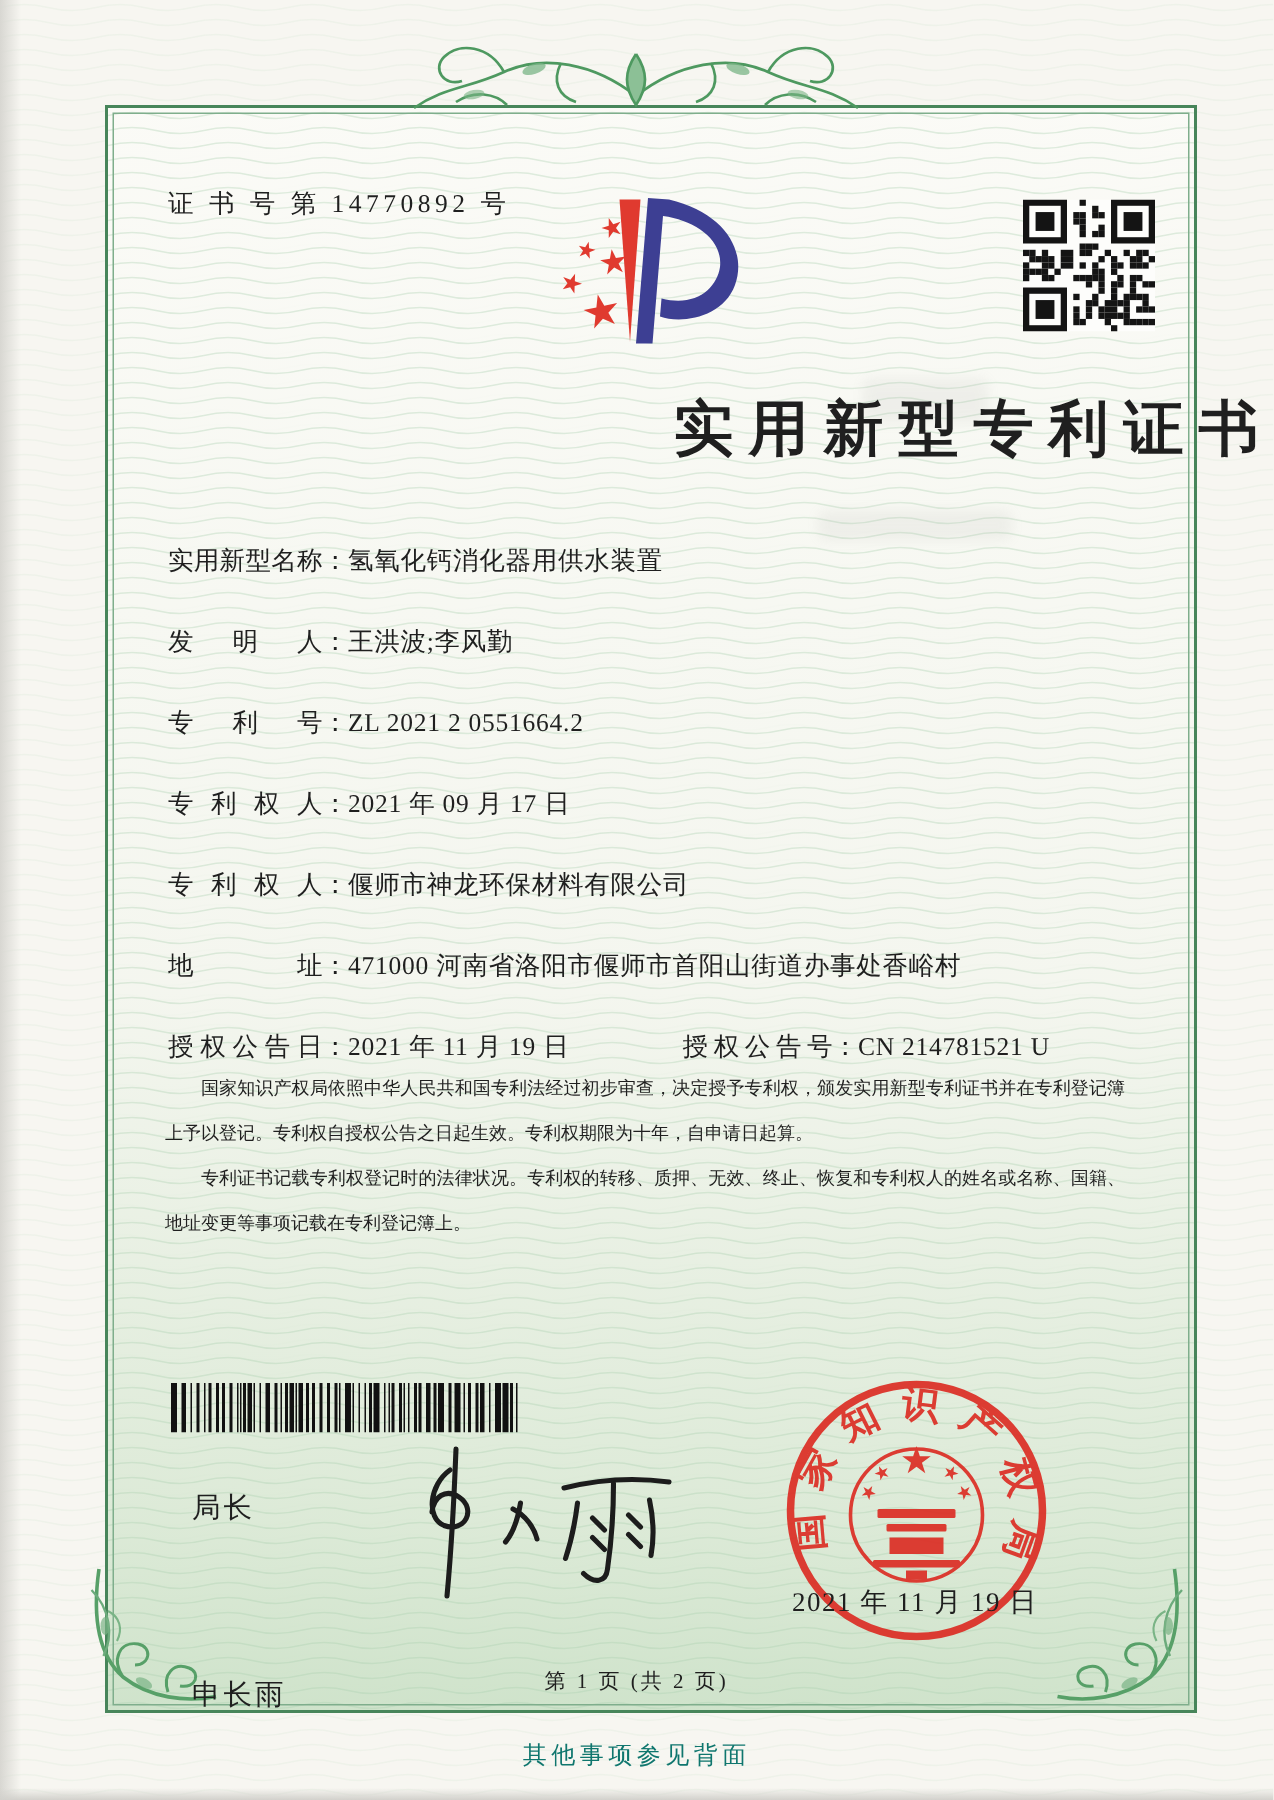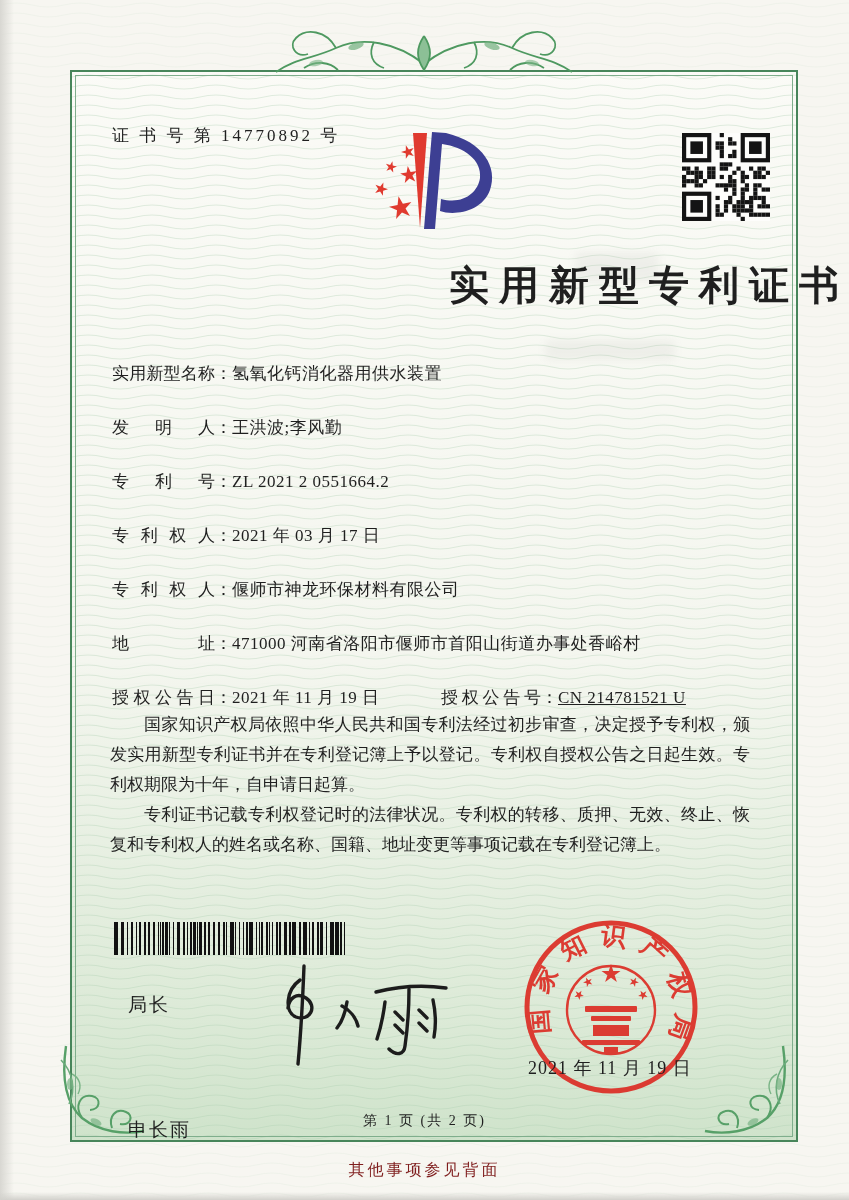--- a/index.html
+++ b/index.html
@@ -25,32 +25,32 @@
   .waves-page{left:0;top:0;z-index:0;opacity:.5;}
   
   .cert-no{left:112px;top:124px;font-size:17px;letter-spacing:3px;z-index:3;}
   .title{left:0;top:258px;width:849px;text-align:right;font-size:40px;
     font-weight:bold;letter-spacing:10px;z-index:3;}
   .fields{left:112px;top:362px;width:648px;font-size:17px;z-index:3;}
   .field-row{display:block;position:relative;height:24px;margin-bottom:30px;white-space:nowrap;}
   .f-label{display:inline-block;width:103px;text-align:justify;text-align-last:justify;vertical-align:top;}
   .f-colon{display:inline-block;}
   .f-value{letter-spacing:.5px;margin-top:42px;}
-  .grant-group{position:absolute;left:329px;top:0;white-space:nowrap;text-decoration:underline;}
+  .grant-group{position:absolute;left:343px;top:0;white-space:nowrap;}
   .grant-group .f-label{width:100px;}
-  .body-text{left:110px;top:710px;width:640px;font-size:17px;line-height:30px;
+  .body-text{left:110px;top:710px;width:640px;font-size:12px;line-height:30px;
     text-align:justify;z-index:3;}
   .body-text p{margin:0;text-indent:2em;}
   .sig-title{left:128px;top:992px;font-size:19px;letter-spacing:2px;z-index:3;}
   .sig-name{left:128px;top:1072px;font-size:19px;letter-spacing:2px;z-index:3;margin-top:45px;}
   .seal-date{left:528px;top:1056px;font-size:18px;letter-spacing:1px;z-index:4;}
   .footer-page{left:0;top:1112px;width:849px;text-align:center;font-size:14px;
     letter-spacing:2px;z-index:3;}
   .back-note{left:0;top:1160px;width:849px;text-align:center;font-size:16px;
-    letter-spacing:3px;z-index:3;color:#7f1d1d;}
+    letter-spacing:3px;z-index:3;color:#0f766e;}
   .ghost{background:#9a9a96;filter:blur(4px);opacity:.10;border-radius:6px;z-index:2;}
   svg{display:block;}
 </style>
 </head>
 <body>
 
 <svg width="0" height="0" style="position:absolute" aria-hidden="true">
   <defs>
     <path id="star5" d="M0,-1 L0.2245,-0.309 L0.951,-0.309 L0.3633,0.118 L0.5878,0.809 L0,0.382 L-0.5878,0.809 L-0.3633,0.118 L-0.951,-0.309 L-0.2245,-0.309 Z"></path>
     <pattern id="wave" width="64" height="10" patternUnits="userSpaceOnUse">
@@ -273,21 +273,21 @@
   <div class="field-row">
     <span class="f-label">实用新型名称</span><span class="f-colon">：</span><span class="f-value">氢氧化钙消化器用供水装置</span>
   </div>
   <div class="field-row">
     <span class="f-label">发明人</span><span class="f-colon">：</span><span class="f-value">王洪波;李风勤</span>
   </div>
   <div class="field-row">
     <span class="f-label">专利号</span><span class="f-colon">：</span><span class="f-value">ZL 2021 2 0551664.2</span>
   </div>
   <div class="field-row">
-    <span class="f-label">专利权人</span><span class="f-colon">：</span><span class="f-value">2021 年 03 月 17 日</span>
+    <span class="f-label">专利权人</span><span class="f-colon">：</span><span class="f-value">2021 年 09 月 17 日</span>
   </div>
   <div class="field-row">
     <span class="f-label">专利权人</span><span class="f-colon">：</span><span class="f-value">偃师市神龙环保材料有限公司</span>
   </div>
   <div class="field-row">
     <span class="f-label">地址</span><span class="f-colon">：</span><span class="f-value">471000 河南省洛阳市偃师市首阳山街道办事处香峪村</span>
   </div>
   <div class="field-row">
     <span class="f-label">授权公告日</span><span class="f-colon">：</span><span class="f-value">2021 年 11 月 19 日</span>
     <span class="grant-group">

